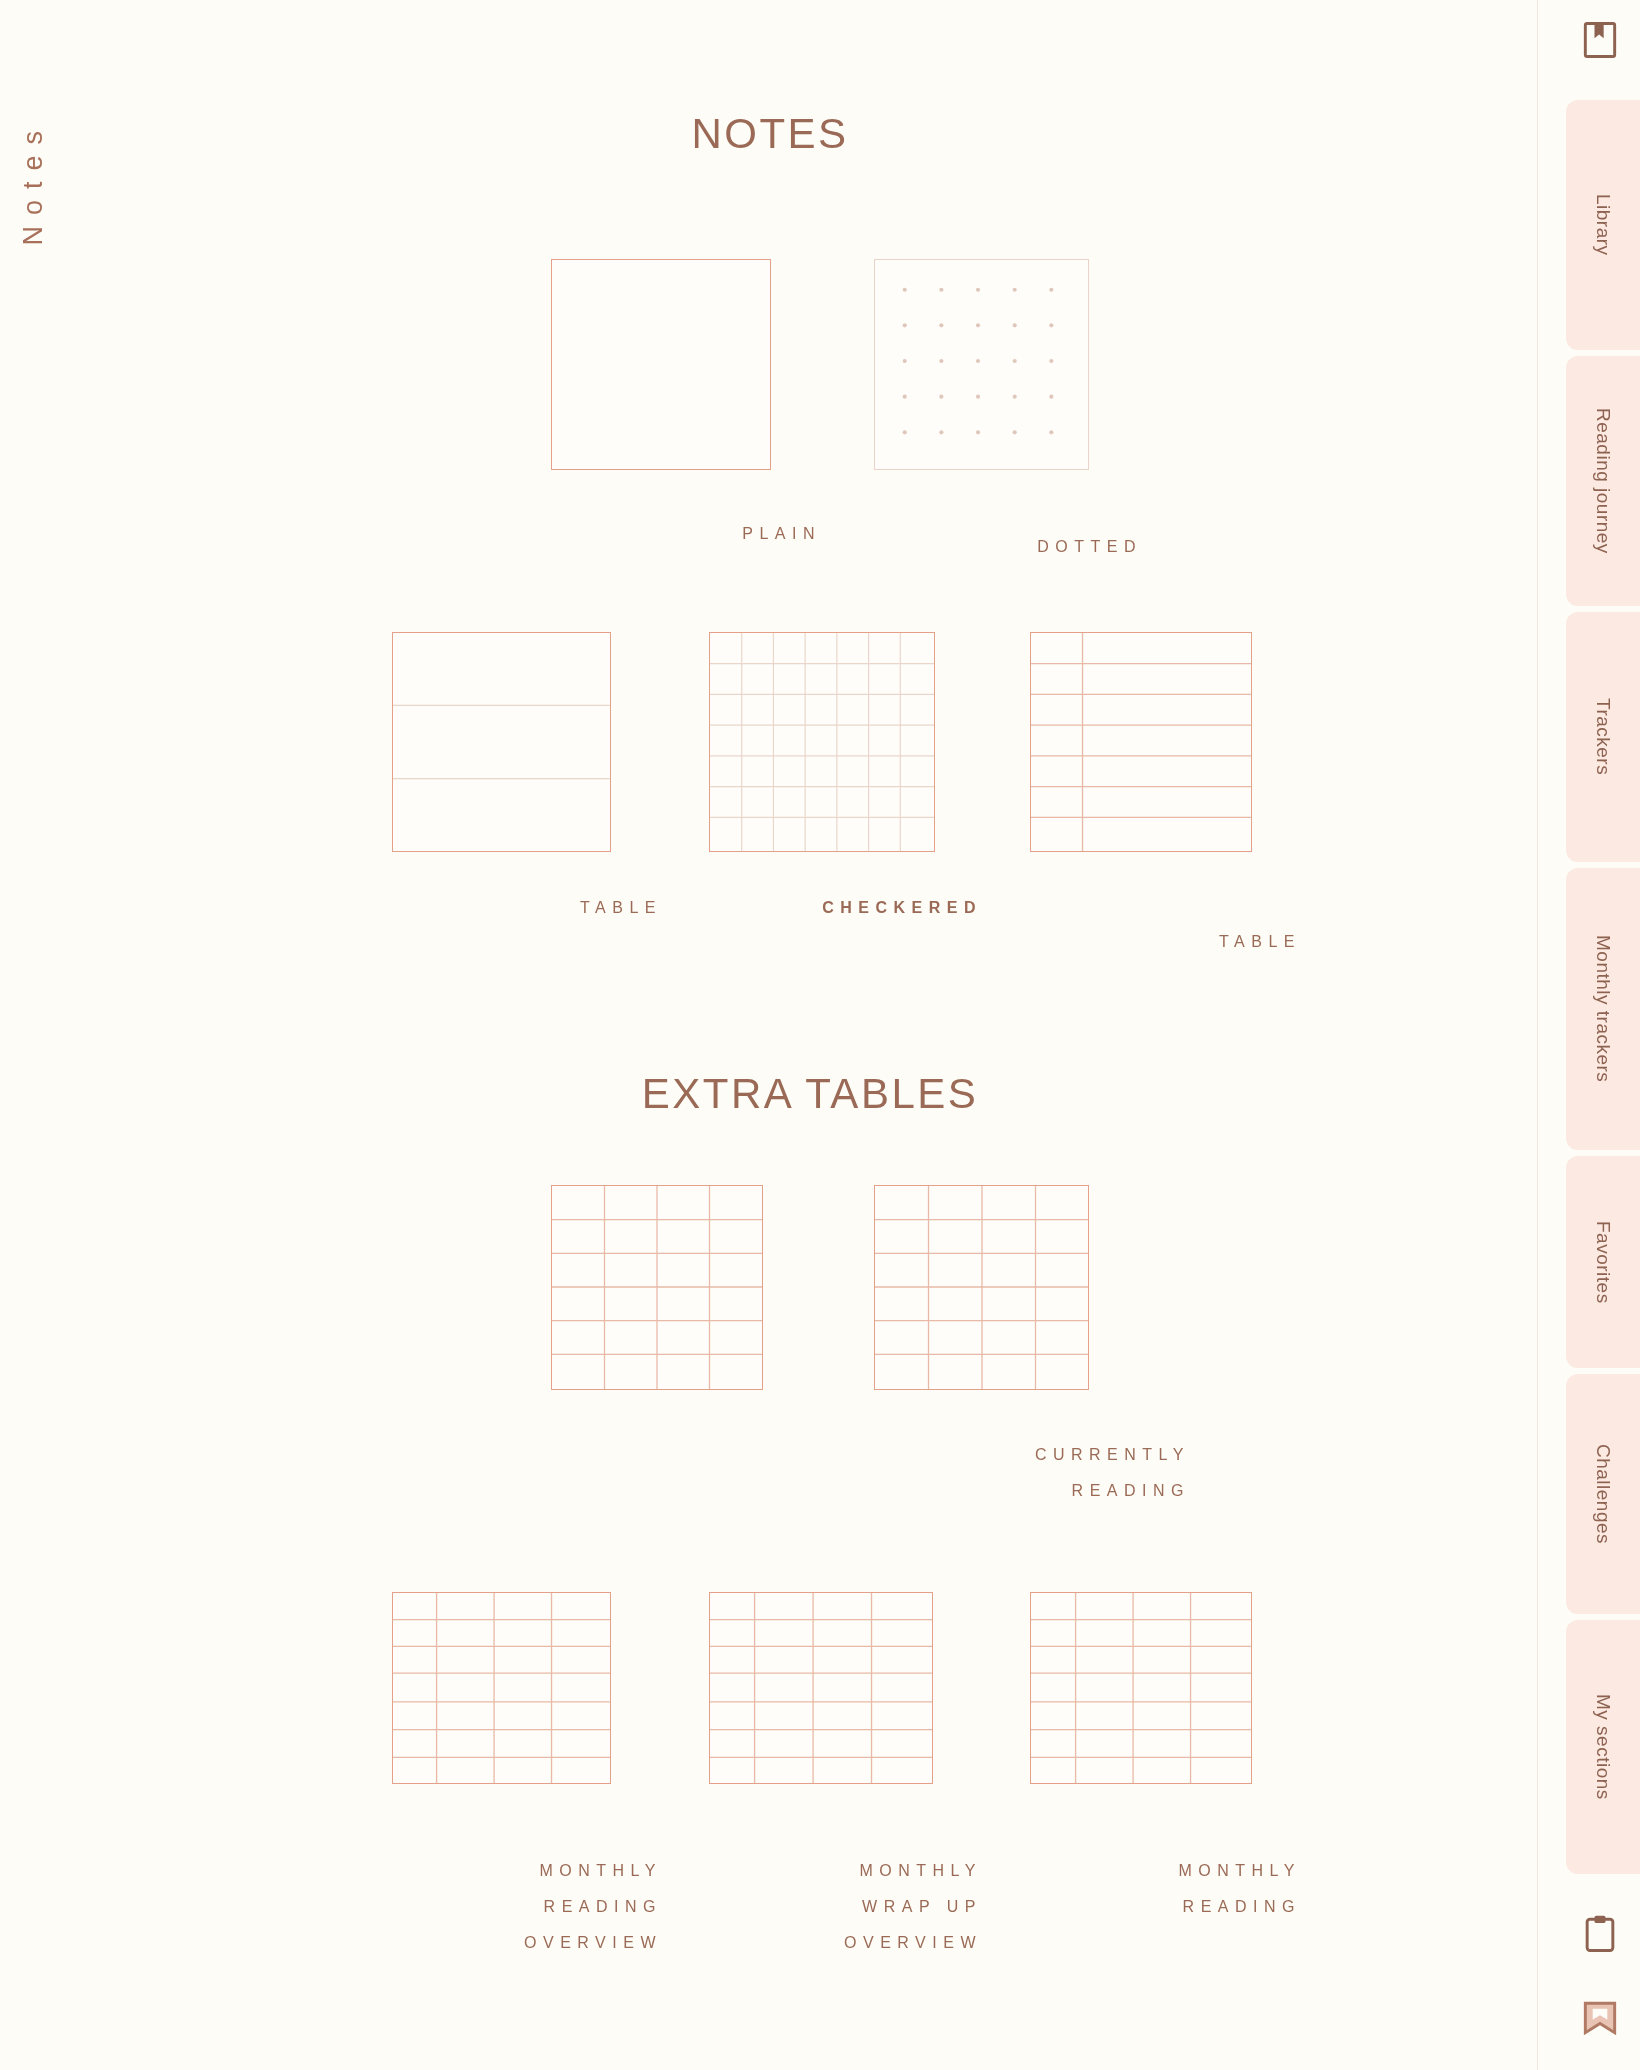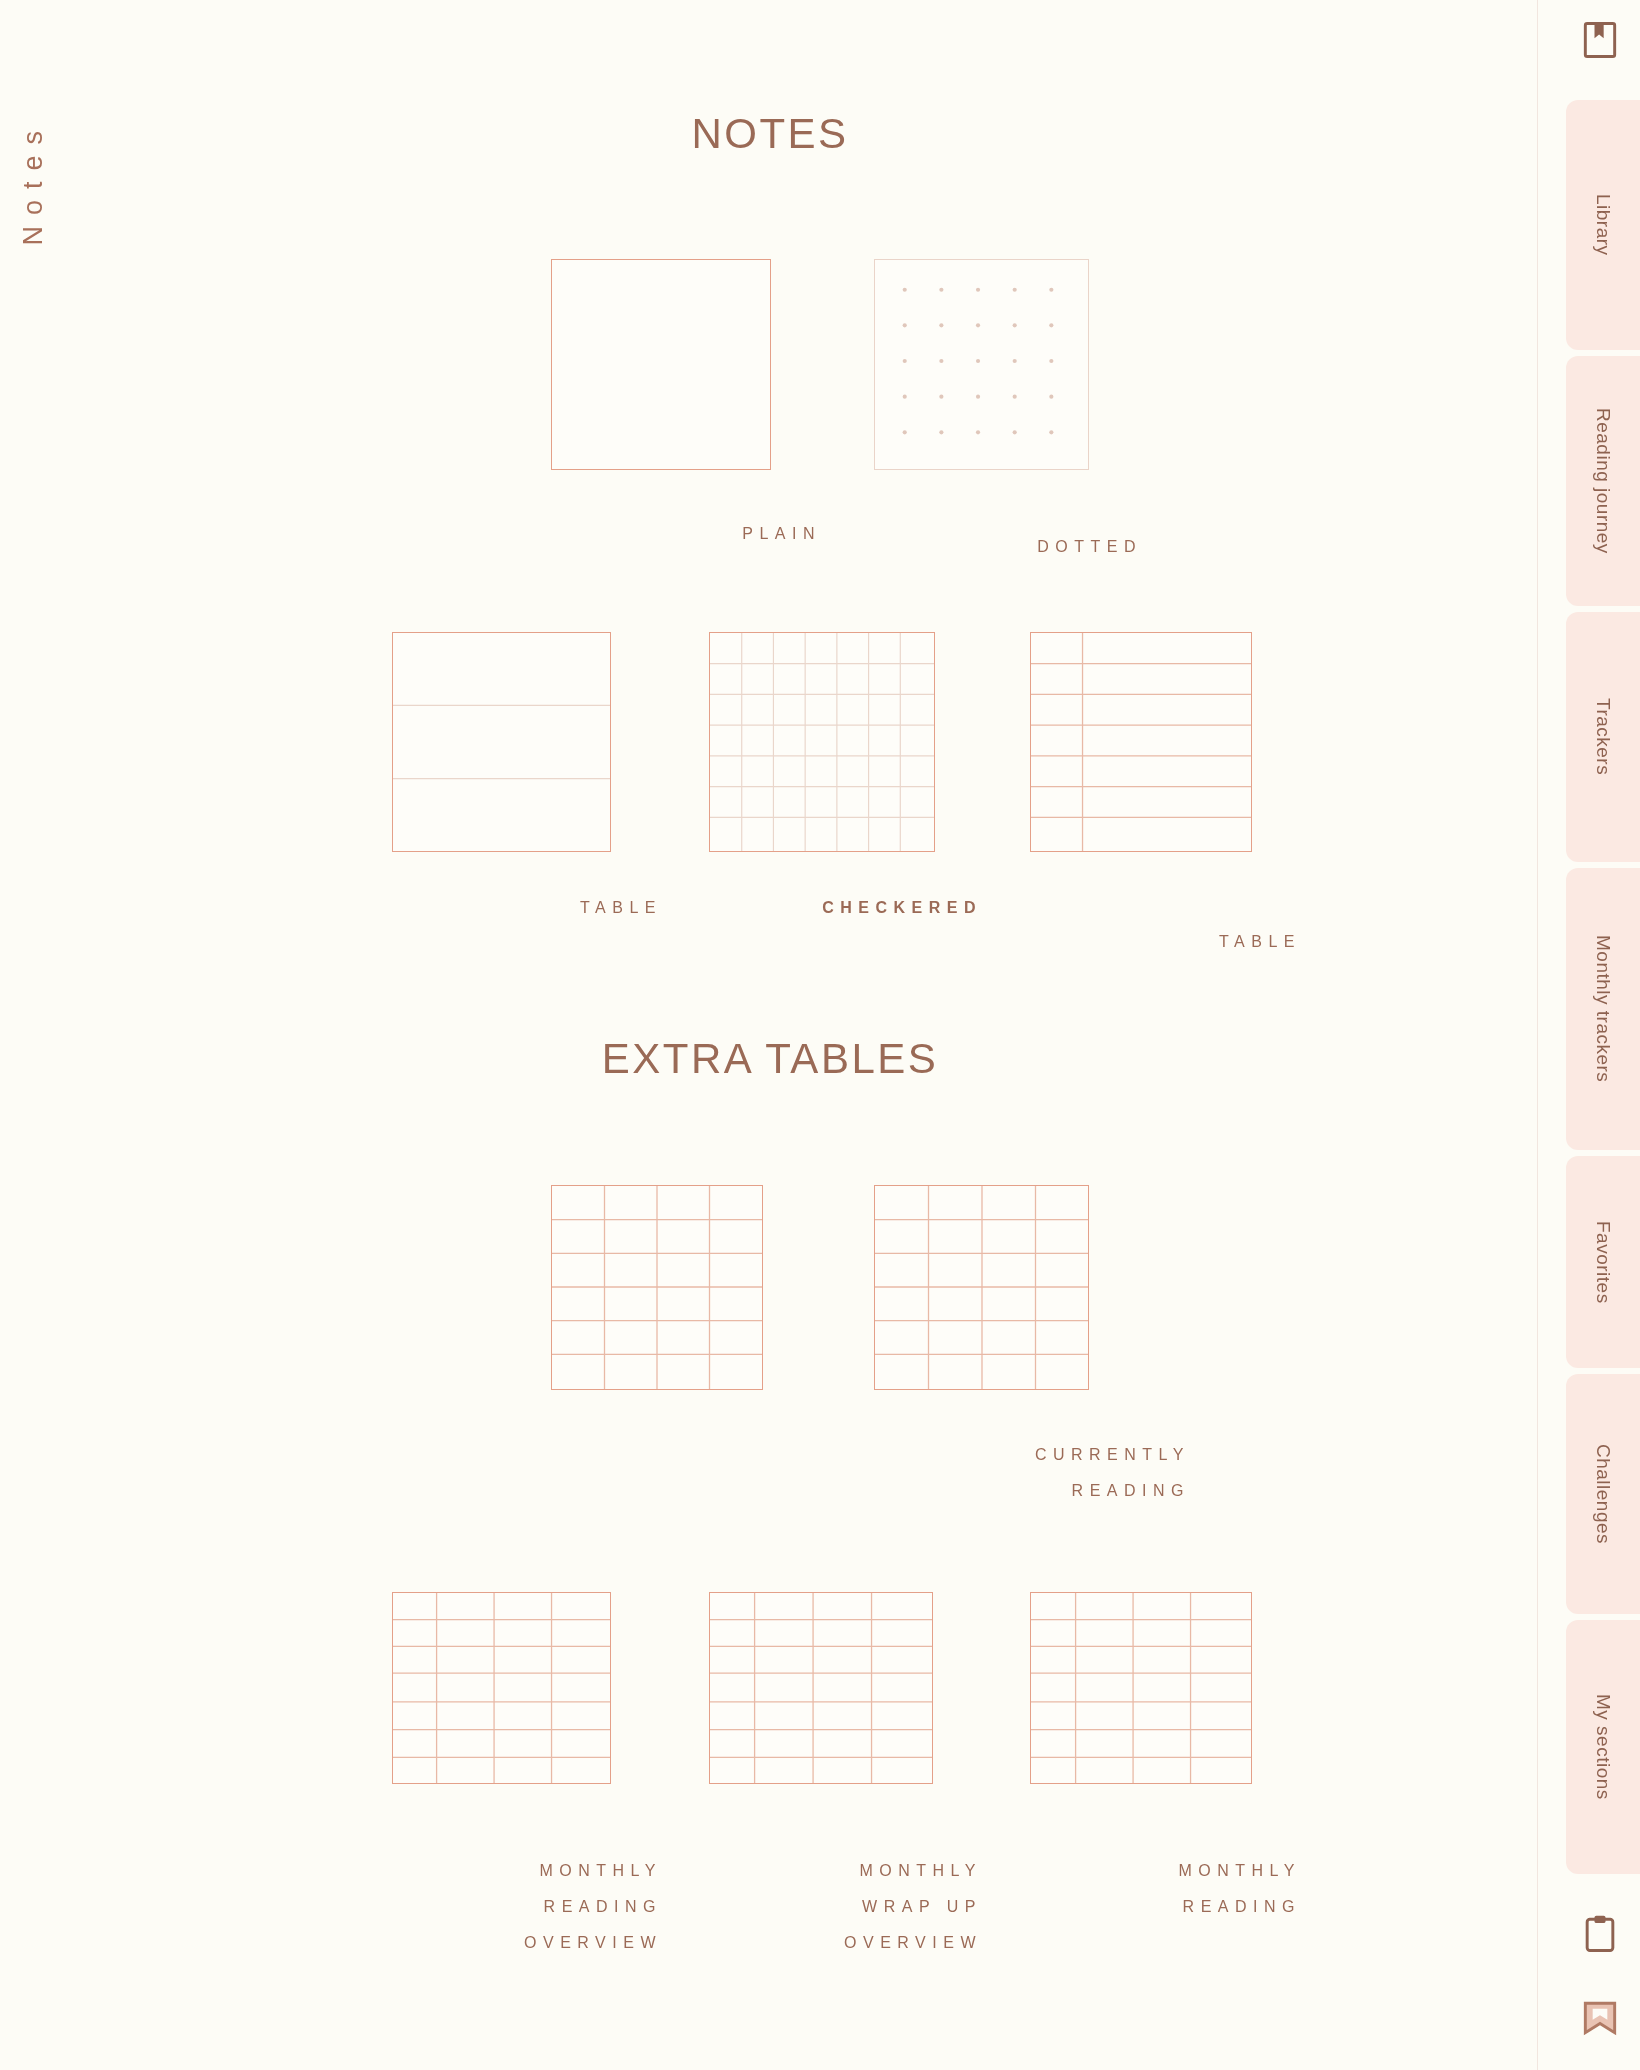--- a/index.html
+++ b/index.html
@@ -43,21 +43,21 @@
     position: absolute;
     width: 1540px;
     left: 0;
     text-align: center;
     font-size: 42px;
     letter-spacing: 2.5px;
     color: #9a6a56;
     font-weight: 400;
   }
   #notes-title { top: 110px; }
-  #extra-title { top: 1035px; }
+  #extra-title { top: 1070px; padding-left: 40px; }
 
   
   .thumb {
     position: absolute;
     box-sizing: border-box;
     background: #fefdf9;
     border: 1.6px solid #e4a089;
   }
   .thumb-soft {
     border: 1.4px solid #ead4c9;

